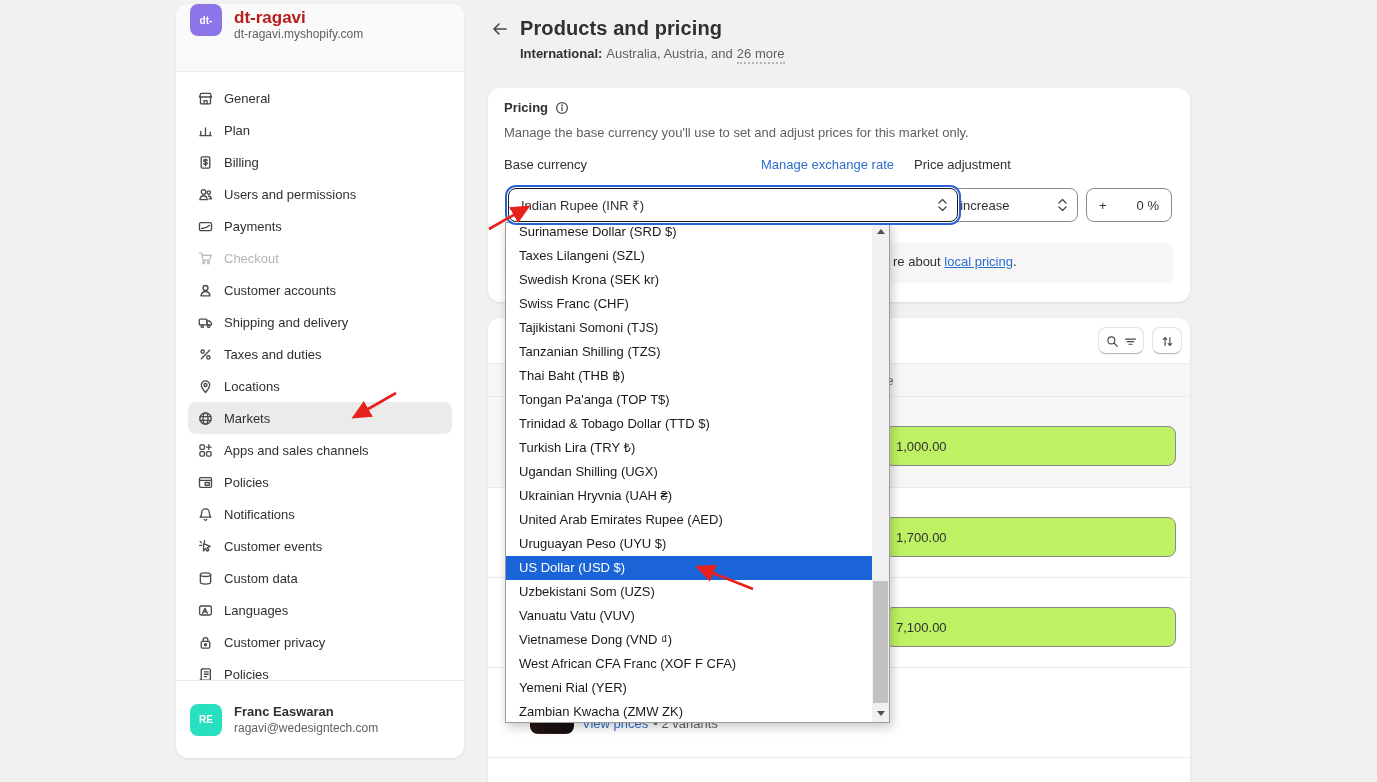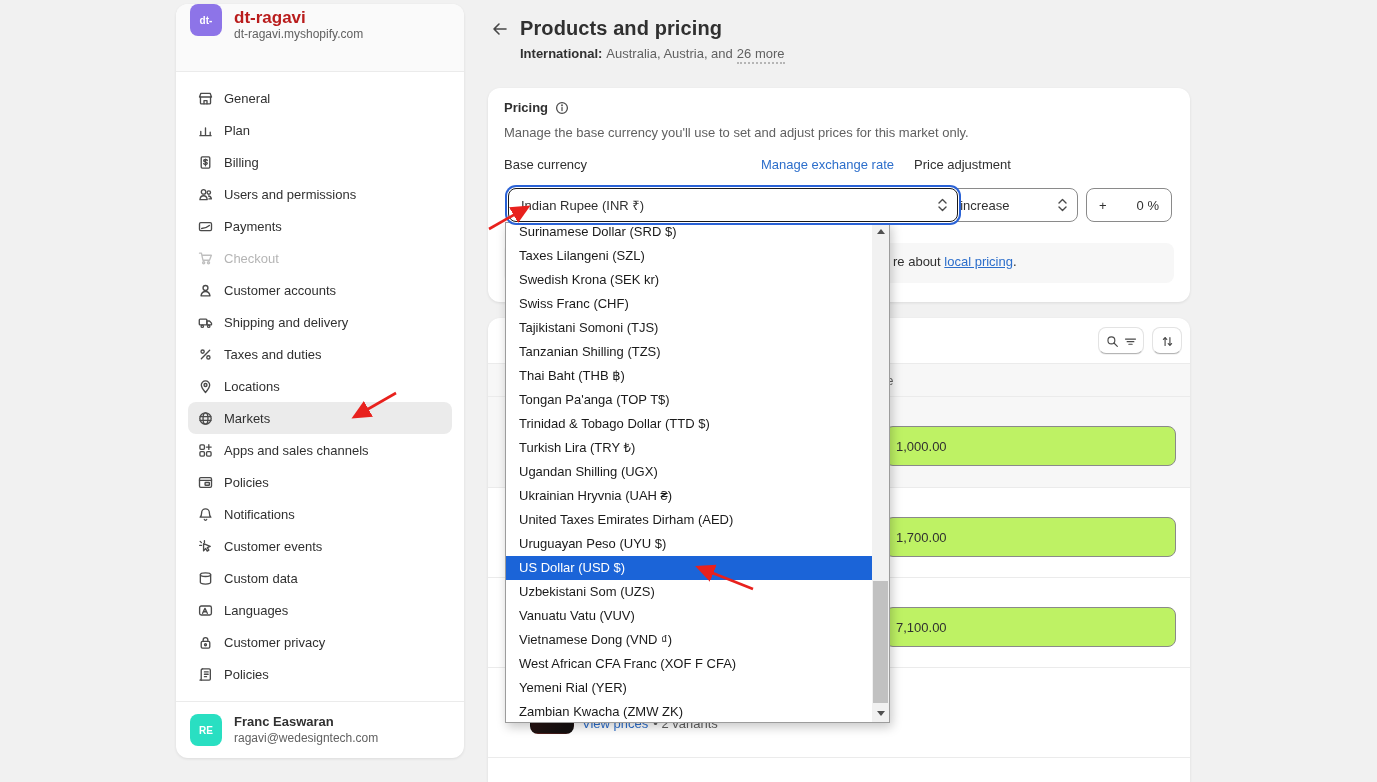--- a/index.html
+++ b/index.html
@@ -21,21 +21,21 @@
     display:flex; align-items:center; justify-content:center; flex:none; }
   .store-avatar { background:#8d74e8; }
   .store-name { font-size:17px; font-weight:700; color:#b91c1c; line-height:16px;margin-top:6px; }
   .store-domain { font-size:12px; color:#616161; line-height:15px; margin-top:1px; }
   .nav { padding:10px 12px; }
   .nav-item { height:32px; display:flex; align-items:center; gap:11px; padding:0 10px;
     border-radius:8px; font-size:13px; font-weight:500; color:#303030; cursor:pointer; white-space:nowrap; }
   .nav-item.active { background:#ebebeb; }
   .nav-item.disabled { color:#b5b5b5; }
   .nav-item.disabled svg { stroke:#bfbfbf; }
-  .user-footer { position:absolute; left:0; right:0; bottom:0; height:57px; border-top:1px solid #ebebeb;
+  .user-footer { position:absolute; left:0; right:0; bottom:0; height:78px; border-top:1px solid #ebebeb;
     display:flex; align-items:center; gap:12px; padding:0 14px; cursor:pointer; border-radius:0 0 12px 12px; }
   .user-avatar { background:#29dfc2; }
   .user-name { font-size:13px; font-weight:700; color:#303030; line-height:16px; }
   .user-email { font-size:12px; color:#616161; line-height:15px; margin-top:1px; }
 
   
   .page-header { position:absolute; left:490px; top:17px; }
   .ph-row { display:flex; align-items:center; gap:10px; }
   .back-btn { width:20px; height:20px; cursor:pointer; }
   .back-btn svg { width:20px; height:20px; stroke:#474747; fill:none; stroke-width:1.6; stroke-linecap:round; stroke-linejoin:round; }
@@ -375,21 +375,21 @@
     <div class="opt">Swedish Krona (SEK kr)</div>
     <div class="opt">Swiss Franc (CHF)</div>
     <div class="opt">Tajikistani Somoni (TJS)</div>
     <div class="opt">Tanzanian Shilling (TZS)</div>
     <div class="opt">Thai Baht (THB ฿)</div>
     <div class="opt">Tongan Pa'anga (TOP T$)</div>
     <div class="opt">Trinidad &amp; Tobago Dollar (TTD $)</div>
     <div class="opt">Turkish Lira (TRY ₺)</div>
     <div class="opt">Ugandan Shilling (UGX)</div>
     <div class="opt">Ukrainian Hryvnia (UAH ₴)</div>
-    <div class="opt">United Taxes Emirates Dirham (AED)</div>
+    <div class="opt">United Arab Emirates Rupee (AED)</div>
     <div class="opt">Uruguayan Peso (UYU $)</div>
     <div class="opt selected">US Dollar (USD $)</div>
     <div class="opt">Uzbekistani Som (UZS)</div>
     <div class="opt">Vanuatu Vatu (VUV)</div>
     <div class="opt">Vietnamese Dong (VND ₫)</div>
     <div class="opt">West African CFA Franc (XOF F CFA)</div>
     <div class="opt">Yemeni Rial (YER)</div>
     <div class="opt">Zambian Kwacha (ZMW ZK)</div>
   </div>
   <div class="sb">

